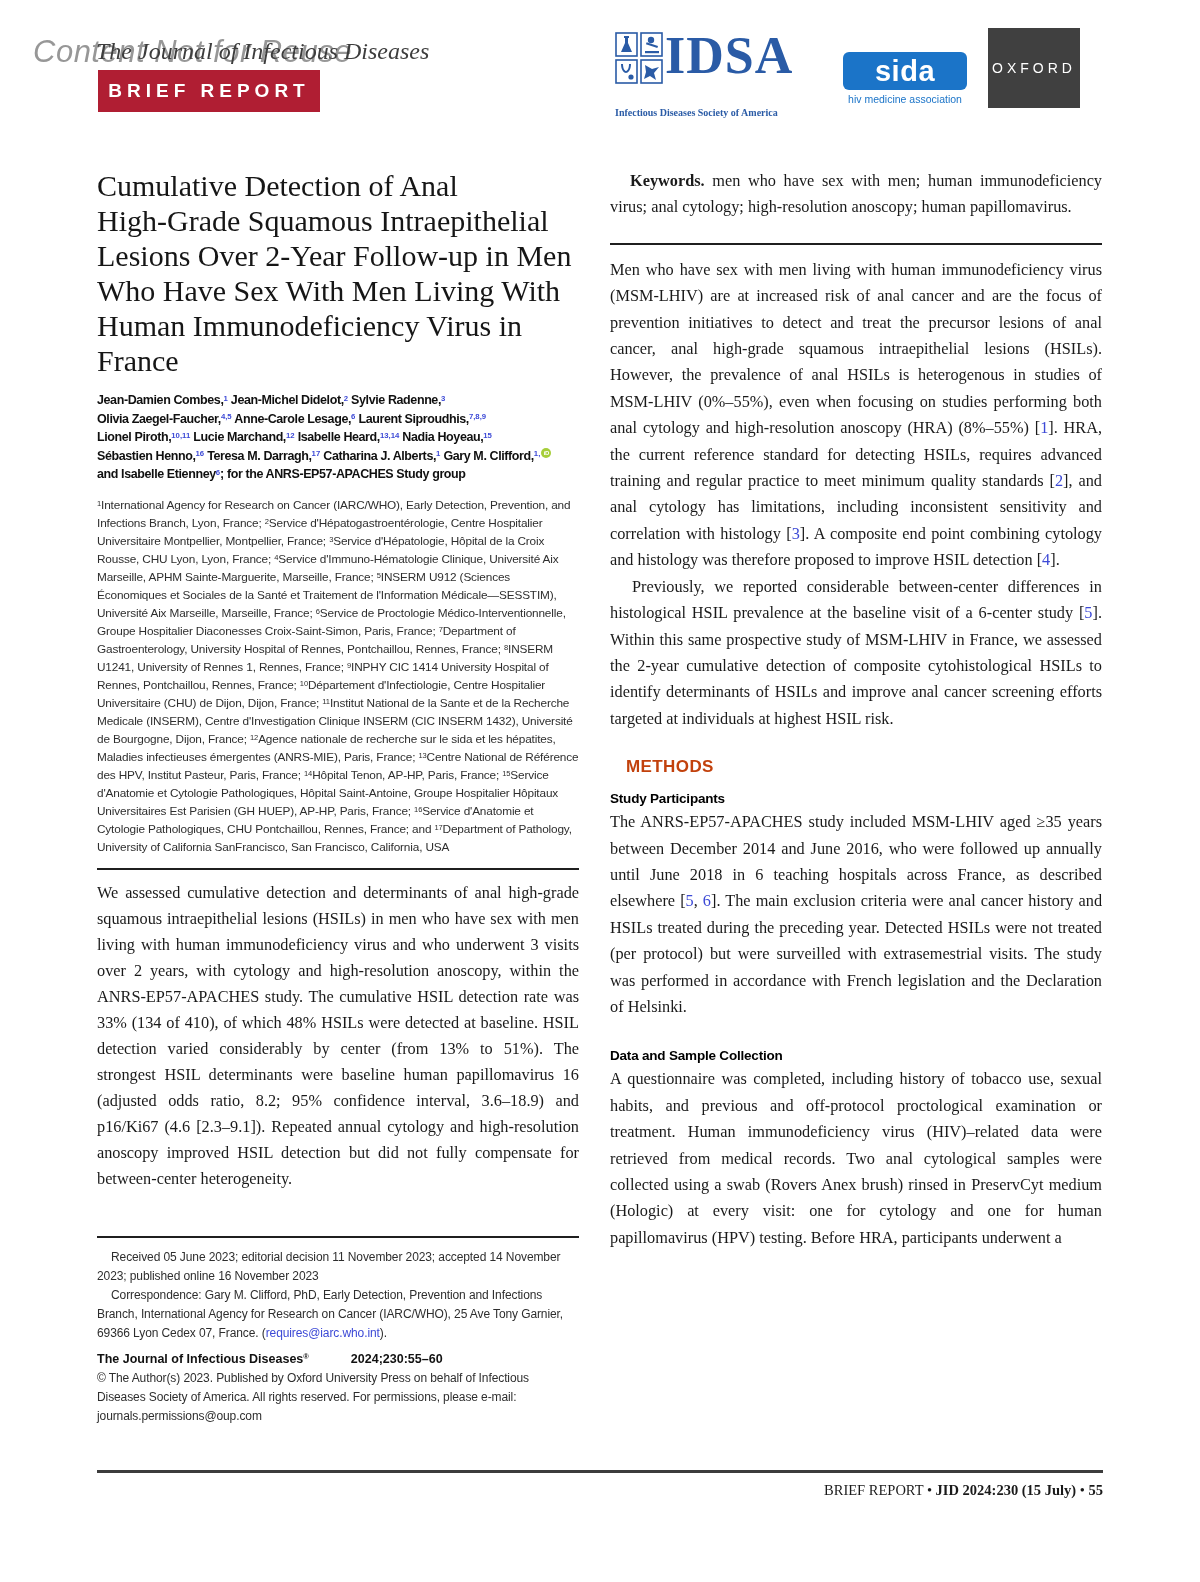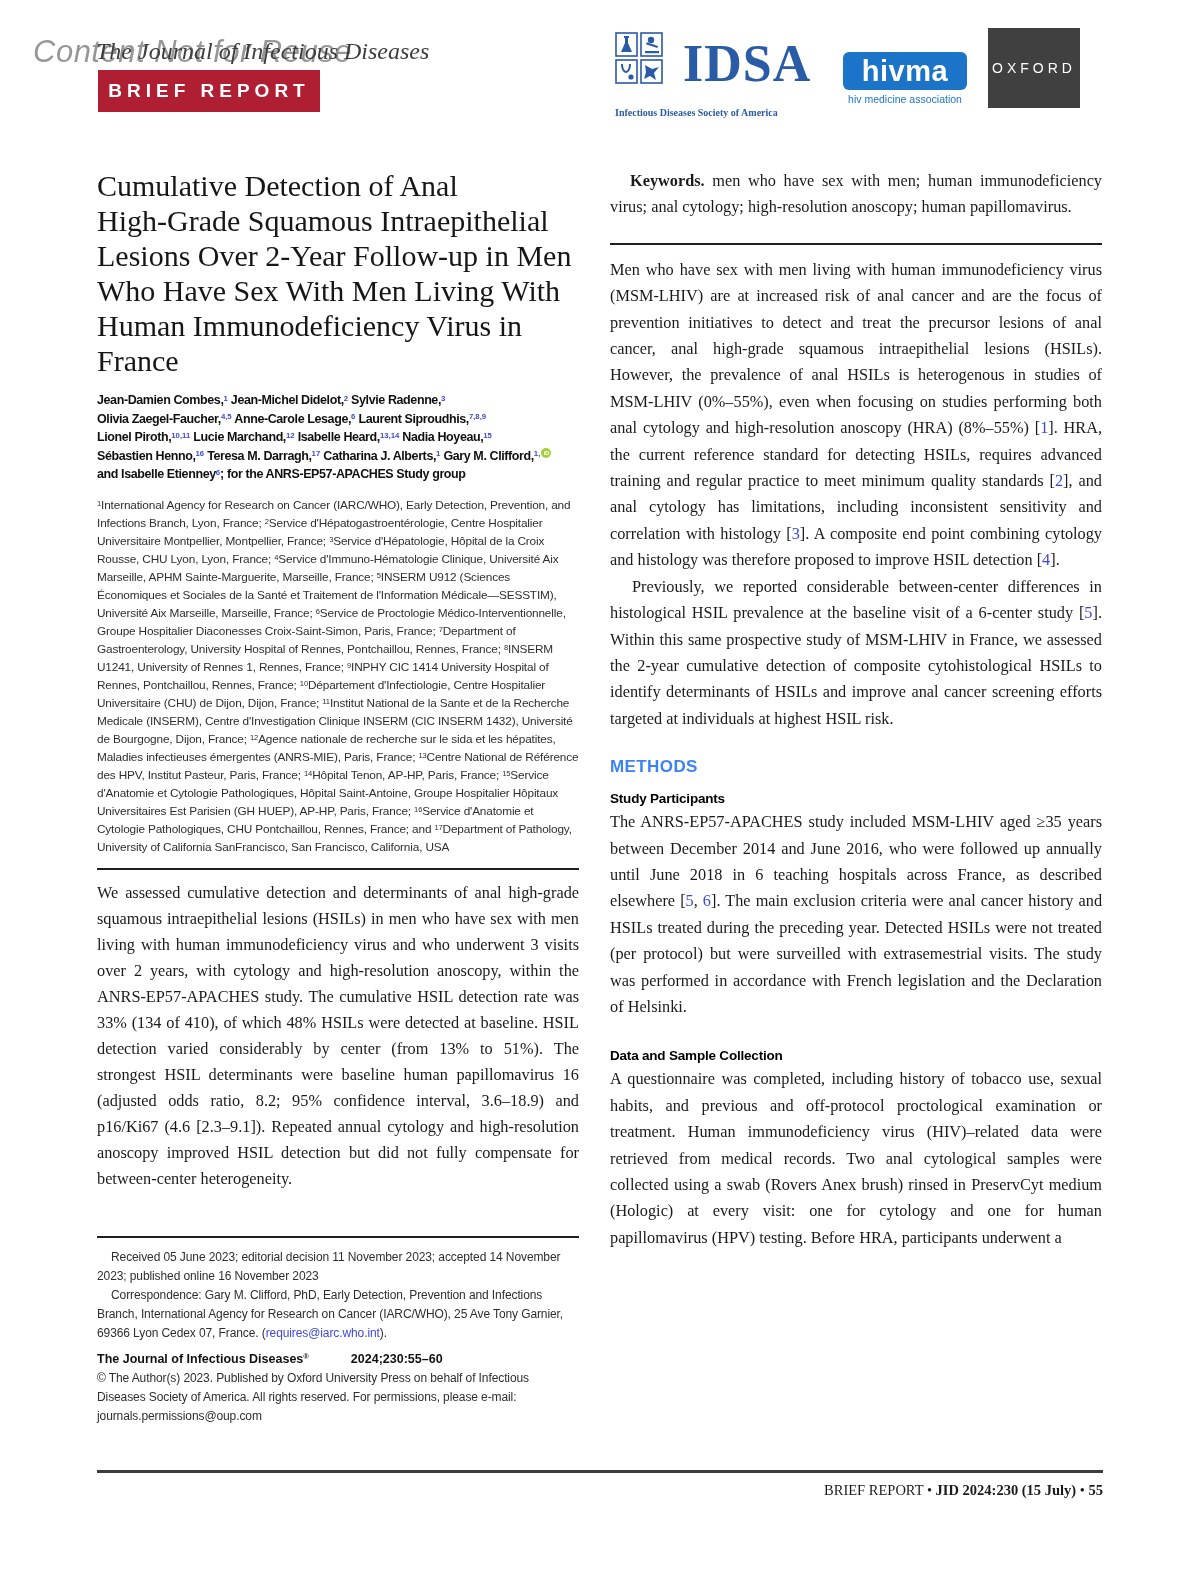--- a/index.html
+++ b/index.html
@@ -9,21 +9,21 @@
   
   .watermark{position:absolute;left:33px;top:34px;font-size:31px;color:rgba(125,125,125,.8);
              letter-spacing:.5px;z-index:1;white-space:nowrap;font-style:italic;}
   .journal-name{position:absolute;left:96px;top:38px;font-family:"Liberation Serif",serif;
                 font-style:italic;font-size:24px;color:#3d3d3d;z-index:2;white-space:nowrap;}
   .badge{position:absolute;left:98px;top:70px;width:222px;height:42px;background:#b01e33;
          color:#fff;font-weight:700;font-size:19px;letter-spacing:5px;display:flex;
          align-items:center;justify-content:center;z-index:3;}
   .logos{position:absolute;left:612px;top:28px;width:490px;height:86px;}
   .idsa{position:absolute;left:3px;top:4px;width:216px;}
-  .idsa-top{display:flex;align-items:flex-end;gap:18px;}
+  .idsa-top{display:flex;align-items:flex-start;}
   .idsa-acronym{font-family:"Liberation Serif",serif;font-weight:700;font-size:52px;
                 line-height:48px;color:#2a5ba6;letter-spacing:1px;margin-left:2px;}
   .idsa-tagline{font-family:"Liberation Serif",serif;font-weight:700;font-size:10px;
                 color:#2a5ba6;margin-top:19px;white-space:nowrap;}
   .hivma{position:absolute;left:231px;top:24px;width:124px;text-align:center;}
   .hivma-box{background:#1b74c8;border-radius:6px;height:38px;display:flex;align-items:center;
              justify-content:center;color:#fff;font-weight:700;font-size:29px;letter-spacing:.5px;}
   .hivma-tagline{color:#1b74c8;font-size:10.5px;margin-top:3px;white-space:nowrap;}
   .oxford{position:absolute;left:376px;top:0;width:92px;height:80px;background:#404040;
           display:flex;align-items:center;justify-content:center;color:#fff;font-size:14px;
@@ -52,21 +52,21 @@
   .citation{margin:9px 0 0;font-size:12.5px;font-weight:700;color:#111;}
   .citation .vol{margin-left:42px;}
   .copyright{margin:3px 0 0;}
   .doi{margin:2px 0 0;}
 
   .body-par{font-family:"Liberation Serif",serif;font-size:16.3px;line-height:26.4px;
             text-align:justify;color:#1a1a1a;margin:0;}
   .keywords{margin:0;text-indent:20px;}
   .p1{margin:12px 0 0;}
   .p2{text-indent:22px;}
-  .methods-heading{margin:25px 0 0;font-size:17px;font-weight:700;letter-spacing:.4px;color:#3b82f6;}
+  .methods-heading{margin:25px 16px 0;font-size:17px;font-weight:700;letter-spacing:.4px;color:#c2410c;}
   .subhead{margin:14px 0 0;font-size:13.5px;font-weight:700;letter-spacing:-.2px;color:#000;}
   .subhead2{margin-top:28px;}
   .p3,.p4{margin:3px 0 0;}
 
   
   .seg-b{font-weight:700;}
   .seg-ref,.seg-link{color:#3c49d6;}
   .seg-sup{color:#3c49d6;font-size:.62em;position:relative;top:-.45em;line-height:0;letter-spacing:0;}
   .seg-supk{font-size:.64em;position:relative;top:-.45em;line-height:0;}
   .seg-reg{font-size:.6em;position:relative;top:-.5em;line-height:0;}
@@ -109,21 +109,21 @@
               <circle cx="16" cy="45" r="2.6"></circle>
               <path d="M30 33l7 4 7-2-5 6 2 7-6-4-6 3 2-7z"></path>
             </g>
           </svg>
         </span>
         <span class="idsa-acronym">IDSA</span>
       </div>
       <div class="idsa-tagline">Infectious Diseases Society of America</div>
     </div>
     <div class="hivma">
-      <div class="hivma-box">hivma</div>
+      <div class="hivma-box">sida</div>
       <div class="hivma-tagline">hiv medicine association</div>
     </div>
     <div class="oxford">OXFORD</div>
   </div>
 
   <div class="columns">
 
     <div class="col-left">
       <h1 class="article-title"><span class="seg-t">Cumulative Detection of Anal</span><br><span class="seg-t">High-Grade Squamous Intraepithelial</span><br><span class="seg-t">Lesions Over 2-Year Follow-up in Men</span><br><span class="seg-t">Who Have Sex With Men Living With</span><br><span class="seg-t">Human Immunodeficiency Virus in</span><br><span class="seg-t">France</span></h1>
       <div class="author-list"><span class="seg-t">Jean-Damien Combes,</span><span class="seg-sup">1</span><span class="seg-t"> Jean-Michel Didelot,</span><span class="seg-sup">2</span><span class="seg-t"> Sylvie Radenne,</span><span class="seg-sup">3</span><br><span class="seg-t">Olivia Zaegel-Faucher,</span><span class="seg-sup">4,5</span><span class="seg-t"> Anne-Carole Lesage,</span><span class="seg-sup">6</span><span class="seg-t"> Laurent Siproudhis,</span><span class="seg-sup">7,8,9</span><br><span class="seg-t">Lionel Piroth,</span><span class="seg-sup">10,11</span><span class="seg-t"> Lucie Marchand,</span><span class="seg-sup">12</span><span class="seg-t"> Isabelle Heard,</span><span class="seg-sup">13,14</span><span class="seg-t"> Nadia Hoyeau,</span><span class="seg-sup">15</span><br><span class="seg-t">Sébastien Henno,</span><span class="seg-sup">16</span><span class="seg-t"> Teresa M. Darragh,</span><span class="seg-sup">17</span><span class="seg-t"> Catharina J. Alberts,</span><span class="seg-sup">1</span><span class="seg-t"> Gary M. Clifford,</span><span class="seg-sup">1,</span><span class="seg-orcid">iD</span><br><span class="seg-t">and Isabelle Etienney</span><span class="seg-sup">6</span><span class="seg-t">; for the ANRS-EP57-APACHES Study group</span></div>

